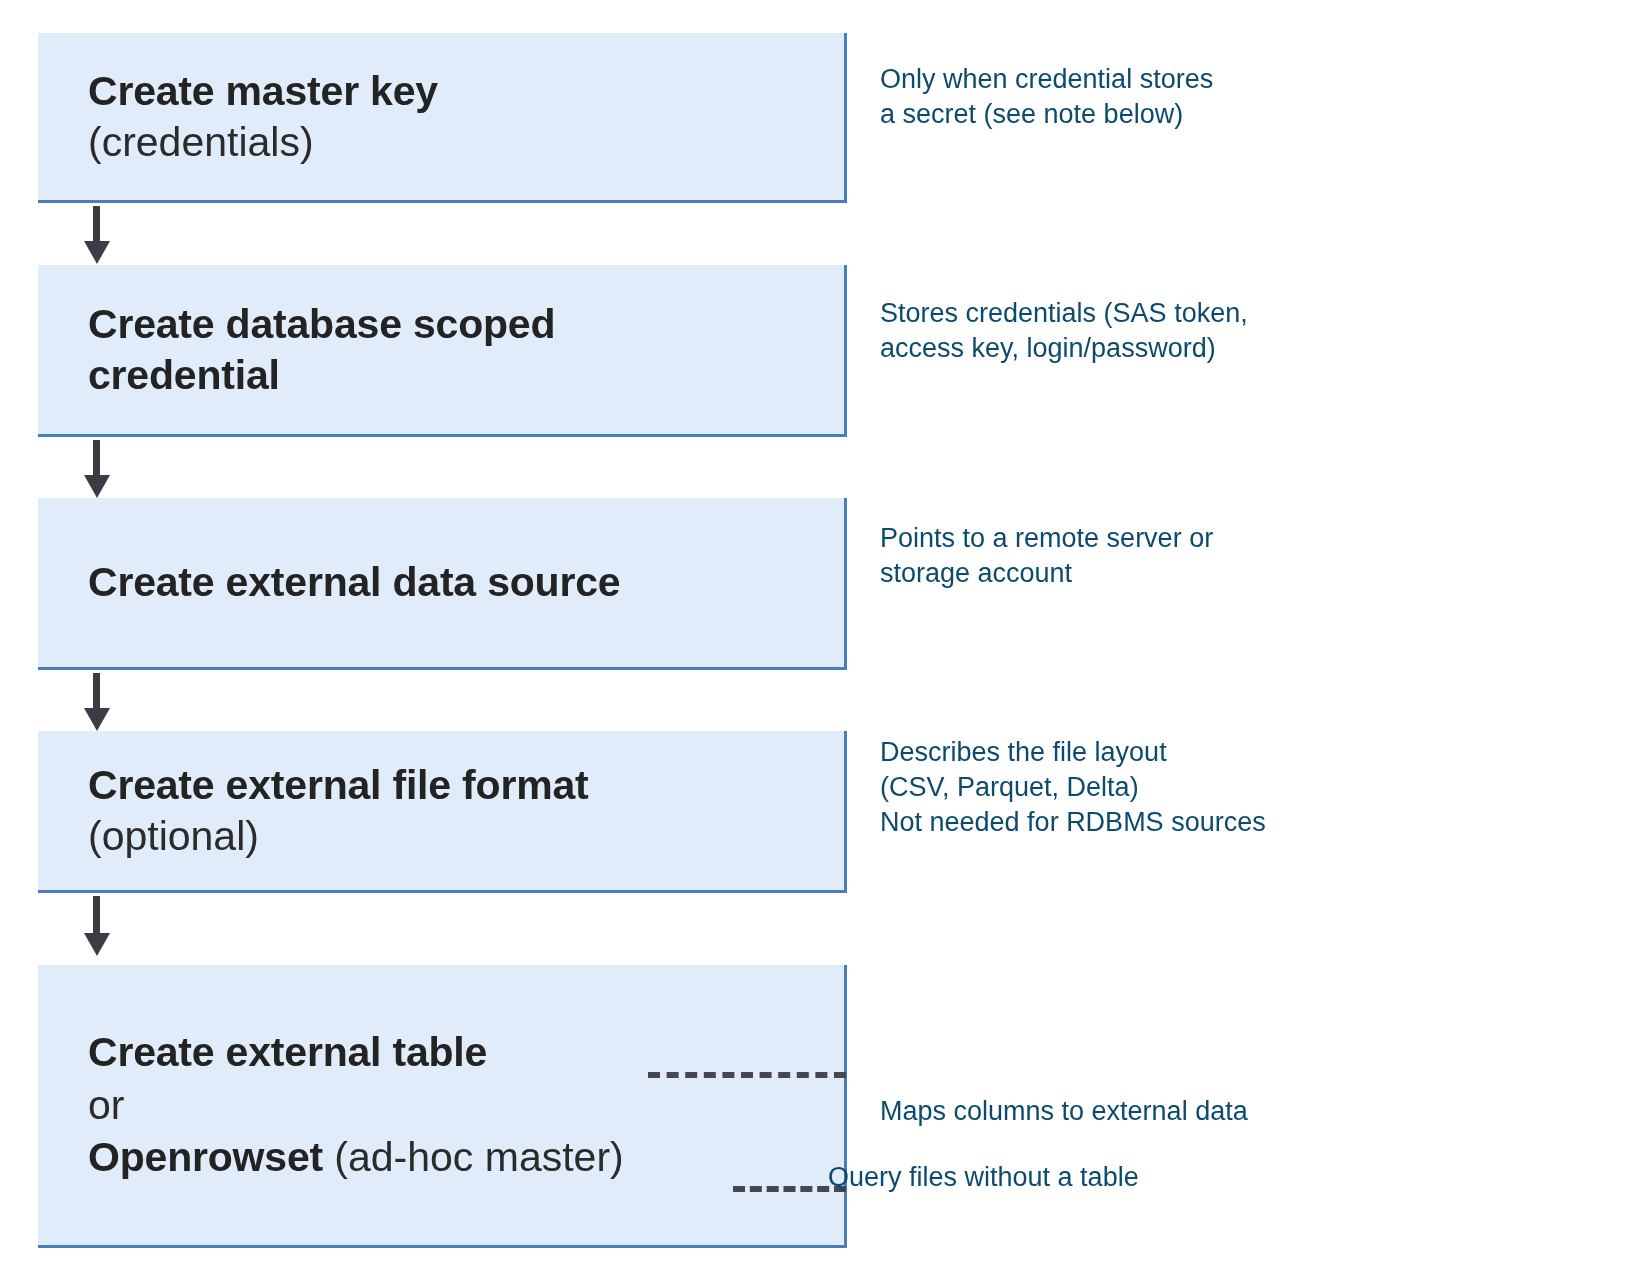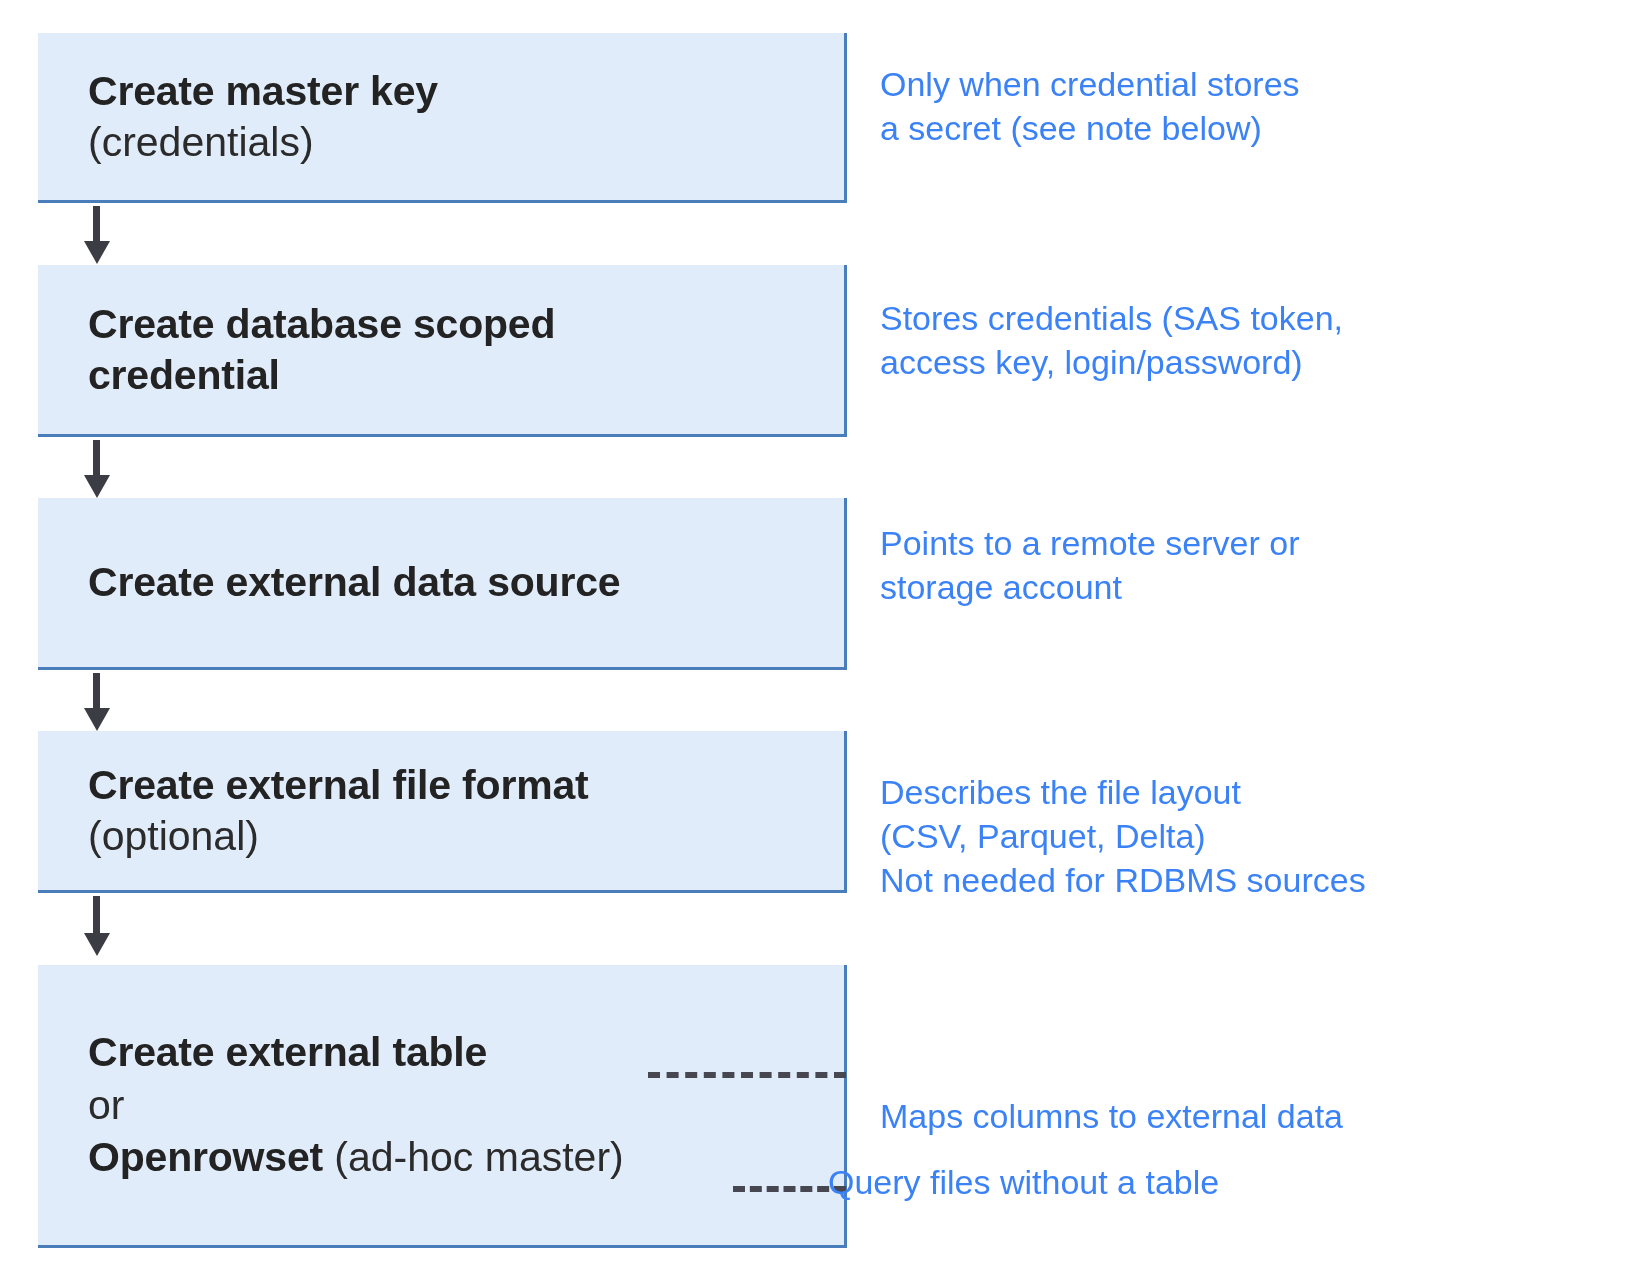--- a/index.html
+++ b/index.html
@@ -51,22 +51,22 @@
   .step-sub {
     font-weight: normal;
     font-size: 41px;
     color: #2b2b2b;
   }
 
   
   .note {
     position: absolute;
     left: 880px;
-    color: #3b82f6;
-    font-size: 34px;
+    color: #0c4a6e;
+    font-size: 27px;
     line-height: 1.30;
     white-space: pre-line;
   }
 
   
   .arrow {
     position: absolute;
     left: 84px;
     width: 26px;
   }
@@ -147,21 +147,21 @@
     <div class="stem" style="height:38px;"></div>
     <div class="head" style="top:35px;"></div>
   </div>
 
   <div class="step-box" style="top:731px; height:162px;">
     <div class="step-text">
       <div class="step-title">Create external file format</div>
       <div class="step-sub">(optional)</div>
     </div>
   </div>
-  <div class="note" style="top:735px;margin-top:35px;">Describes the file layout
+  <div class="note" style="top:735px;">Describes the file layout
 (CSV, Parquet, Delta)
 Not needed for RDBMS sources</div>
 
   <div class="arrow" style="top:896px; height:62px;">
     <div class="stem" style="height:40px;"></div>
     <div class="head" style="top:37px;"></div>
   </div>
 
   <div class="step-box" style="top:965px; height:283px;">
     <div class="step-text" style="line-height:1.28;">

